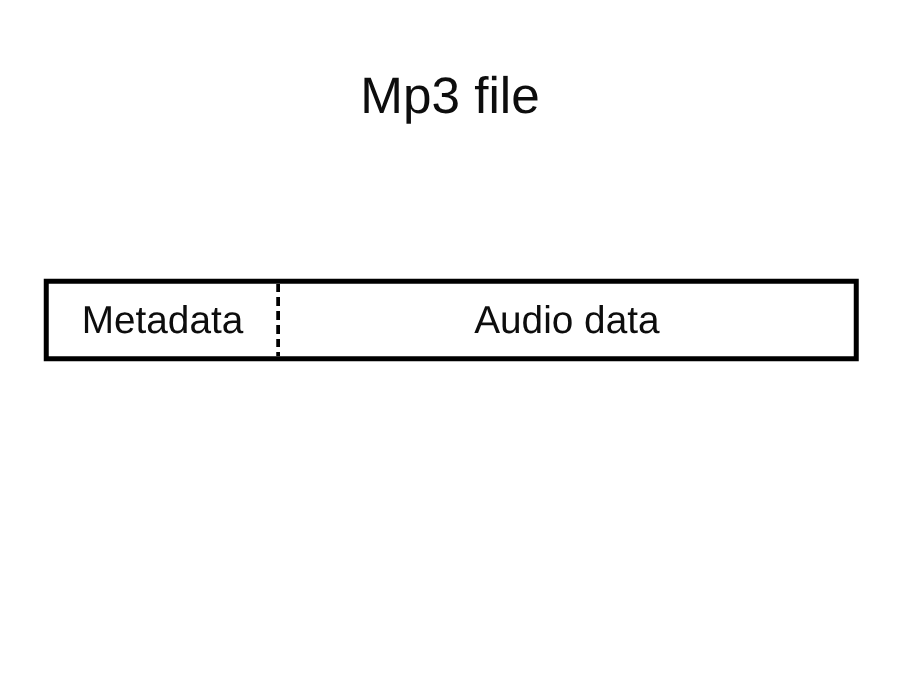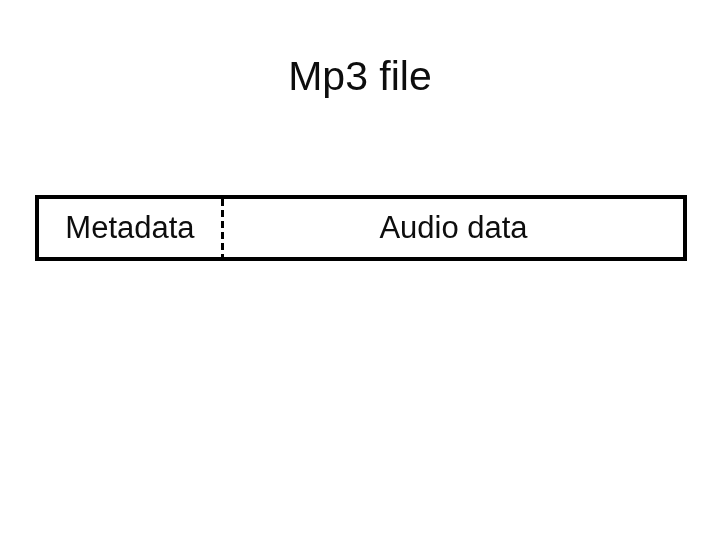--- a/index.html
+++ b/index.html
@@ -24,21 +24,21 @@
     text-align: center;
     font-size: 41px;
     font-weight: 400;
     line-height: 1.1;
     color: #0d0d0d;
     white-space: pre;
   }
   .file-box {
     position: absolute;
     left: 35px;
-    top: 195px;
+    top: 223px;
     width: 652px;
     height: 66px;
     border: 4px solid #000000;
     box-sizing: border-box;
     background: #ffffff;
     display: flex;
     flex-direction: row;
     align-items: stretch;
   }
   .segment {

